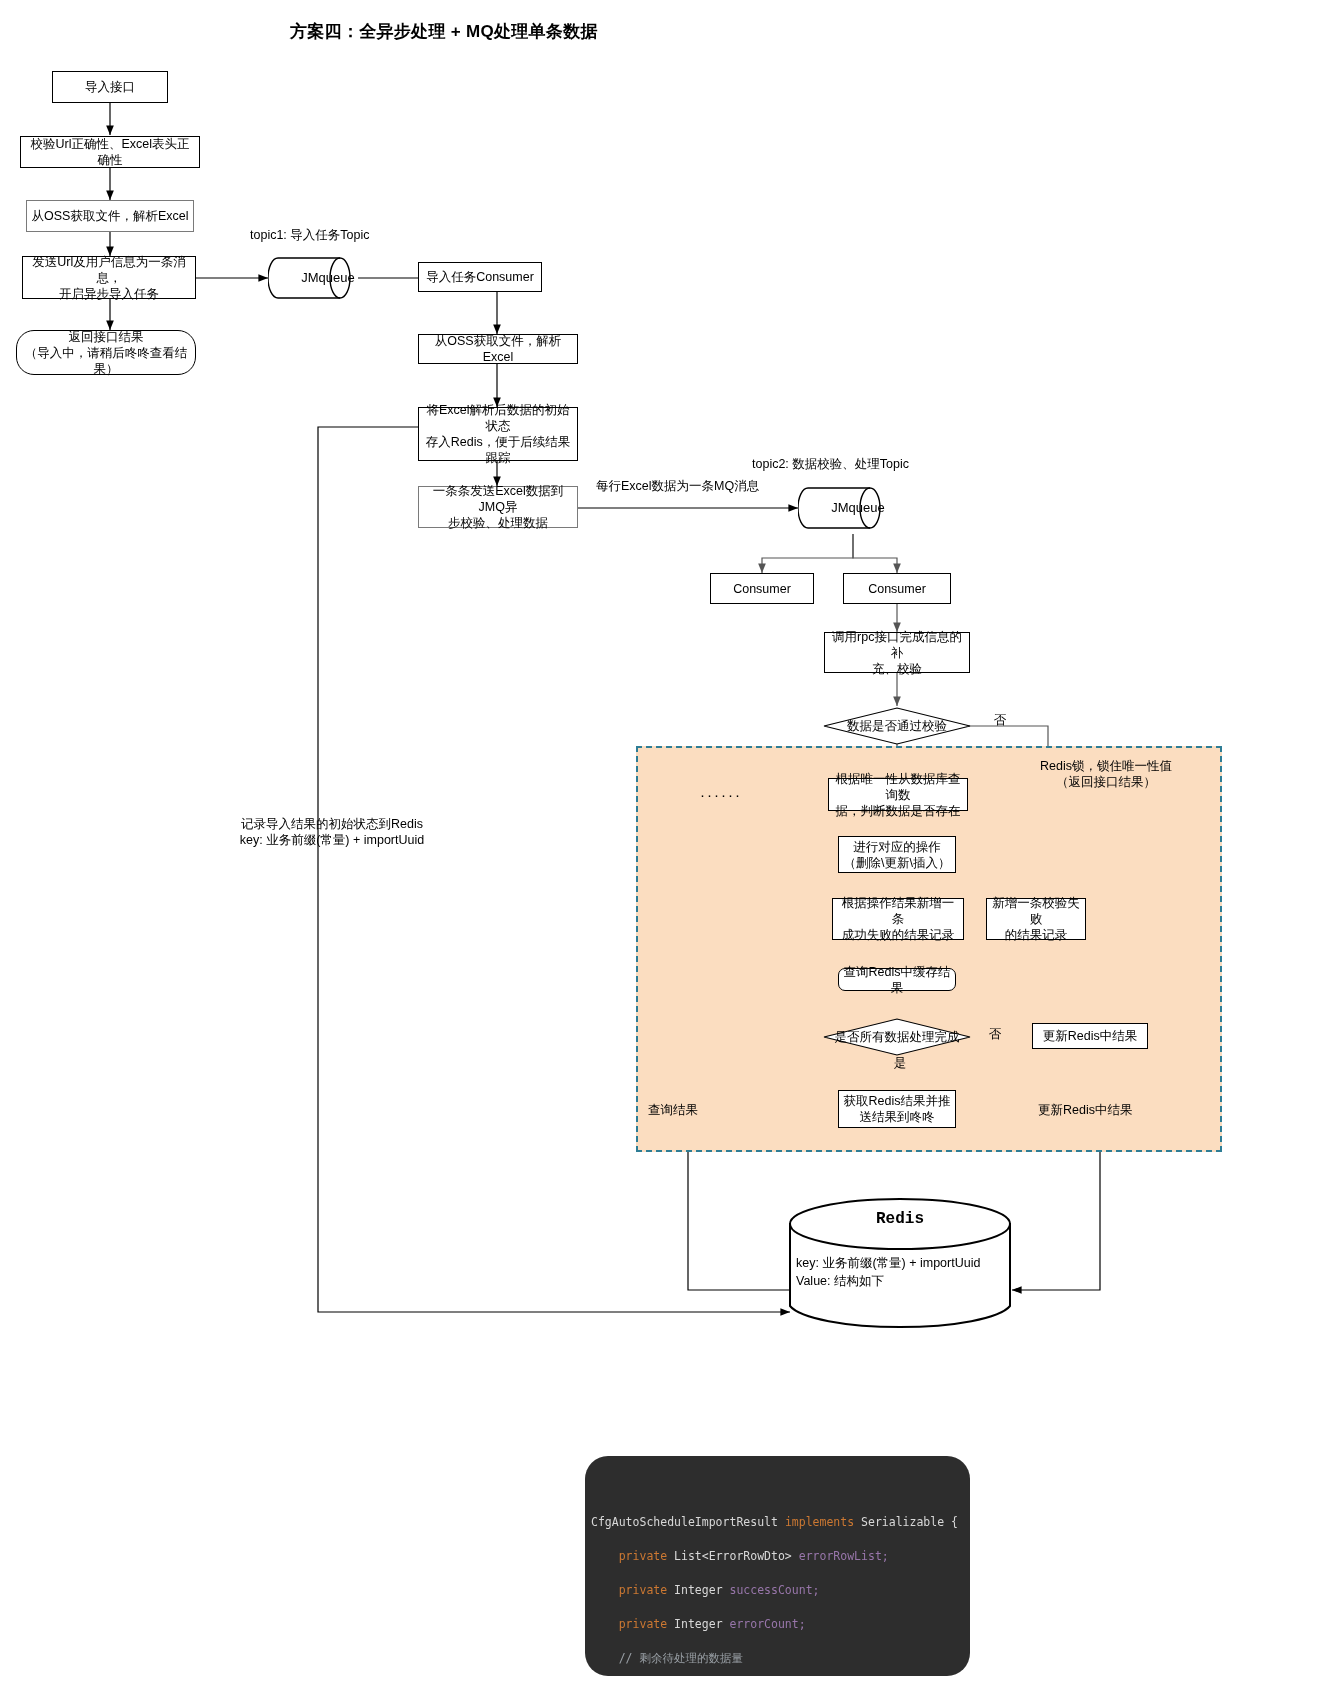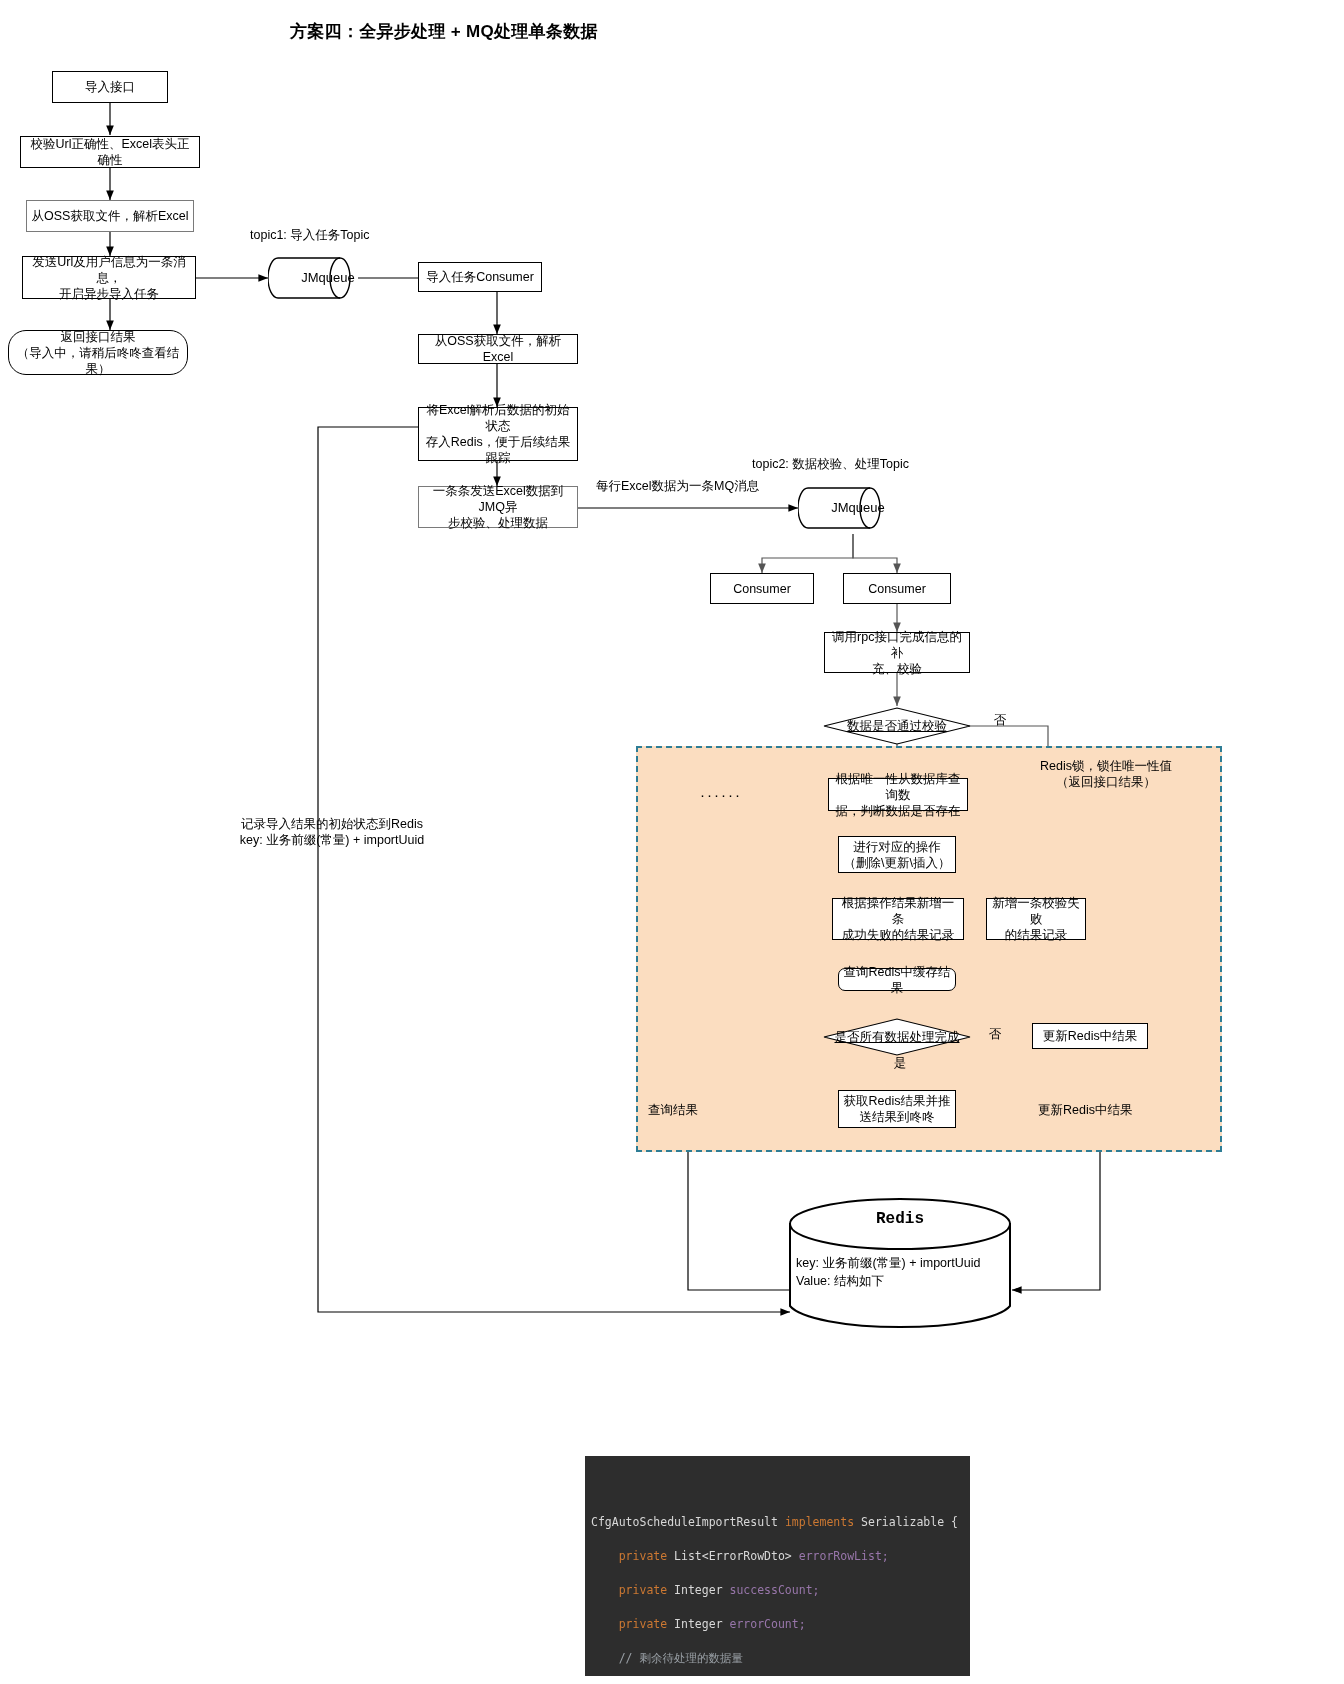--- a/index.html
+++ b/index.html
@@ -61,21 +61,20 @@
   
   .diamond-wrap { position: absolute; }
   .diamond-wrap svg { display: block; }
   .diamond-text {
     position: absolute;
     left: 0; top: 0; right: 0; bottom: 0;
     display: flex; align-items: center; justify-content: center;
     font-size: 12.5px;
     white-space: nowrap;
     pointer-events: none;
-    text-decoration: underline;
   }
 
   
   .cyl { position: absolute; }
   .cyl svg { display: block; }
   .cyl .cyl-label {
     position: absolute;
     left: 0; right: 0;
     text-align: center;
     font-size: 13px;
@@ -105,20 +104,21 @@
   
   .code {
     background: #2d2d2d;
     color: #d8d8d8;
     font-family: "DejaVu Sans Mono", "Liberation Mono", monospace;
     font-size: 11.5px;
     line-height: 24px;
     padding: 6px 0 6px 0;
     overflow: hidden;
     white-space: pre;
+    border-radius: 23px;
   }
   .code .ln { padding-left: 6px; }
   .kw   { color: #cc7832; }
   .fld  { color: #9876aa; }
   .cmt  { color: #9aa0a6; }
   .pl   { color: #d8d8d8; }
 
   
   #wires { position: absolute; left:0; top:0; width:1344px; height:1684px; pointer-events:none; }
   .dots { font-size: 15px; letter-spacing: 2px; color:#000; }
@@ -199,21 +199,21 @@
 
   <div class="abs box" style="left:52px; top:71px; width:116px; height:32px;">导入接口</div>
 
   <div class="abs box" style="left:20px; top:136px; width:180px; height:32px;">校验Url正确性、Excel表头正确性</div>
 
   <div class="abs box gray" style="left:26px; top:200px; width:168px; height:32px;">从OSS获取文件，解析Excel</div>
 
   <div class="abs box" style="left:22px; top:256px; width:174px; height:43px;">发送Url及用户信息为一条消息，
 开启异步导入任务</div>
 
-  <div class="abs box rounded" style="left:8px; top:330px; width:180px; height:45px;">返回接口结果
+  <div class="abs box rounded" style="left:16px; top:330px; width:180px; height:45px;">返回接口结果
 （导入中，请稍后咚咚查看结果）</div>
 
   <div class="abs label" style="left:250px; top:227px; width:200px; text-align:left;">topic1: 导入任务Topic</div>
 
   <div class="cyl" style="left:268px; top:248px; width:92px; height:60px;">
     <svg width="92" height="60" xmlns="http://www.w3.org/2000/svg">
       <path d="M10,10 L72,10 A10,20 0 0 1 72,50 L10,50 A10,20 0 0 1 10,10 Z" fill="#fff" stroke="#000" stroke-width="1.4"></path>
       <path d="M72,10 A10,20 0 0 0 72,50" fill="none" stroke="#000" stroke-width="1.4"></path>
     </svg>
     <div class="cyl-label" style="top:22px;">JMqueue</div>

